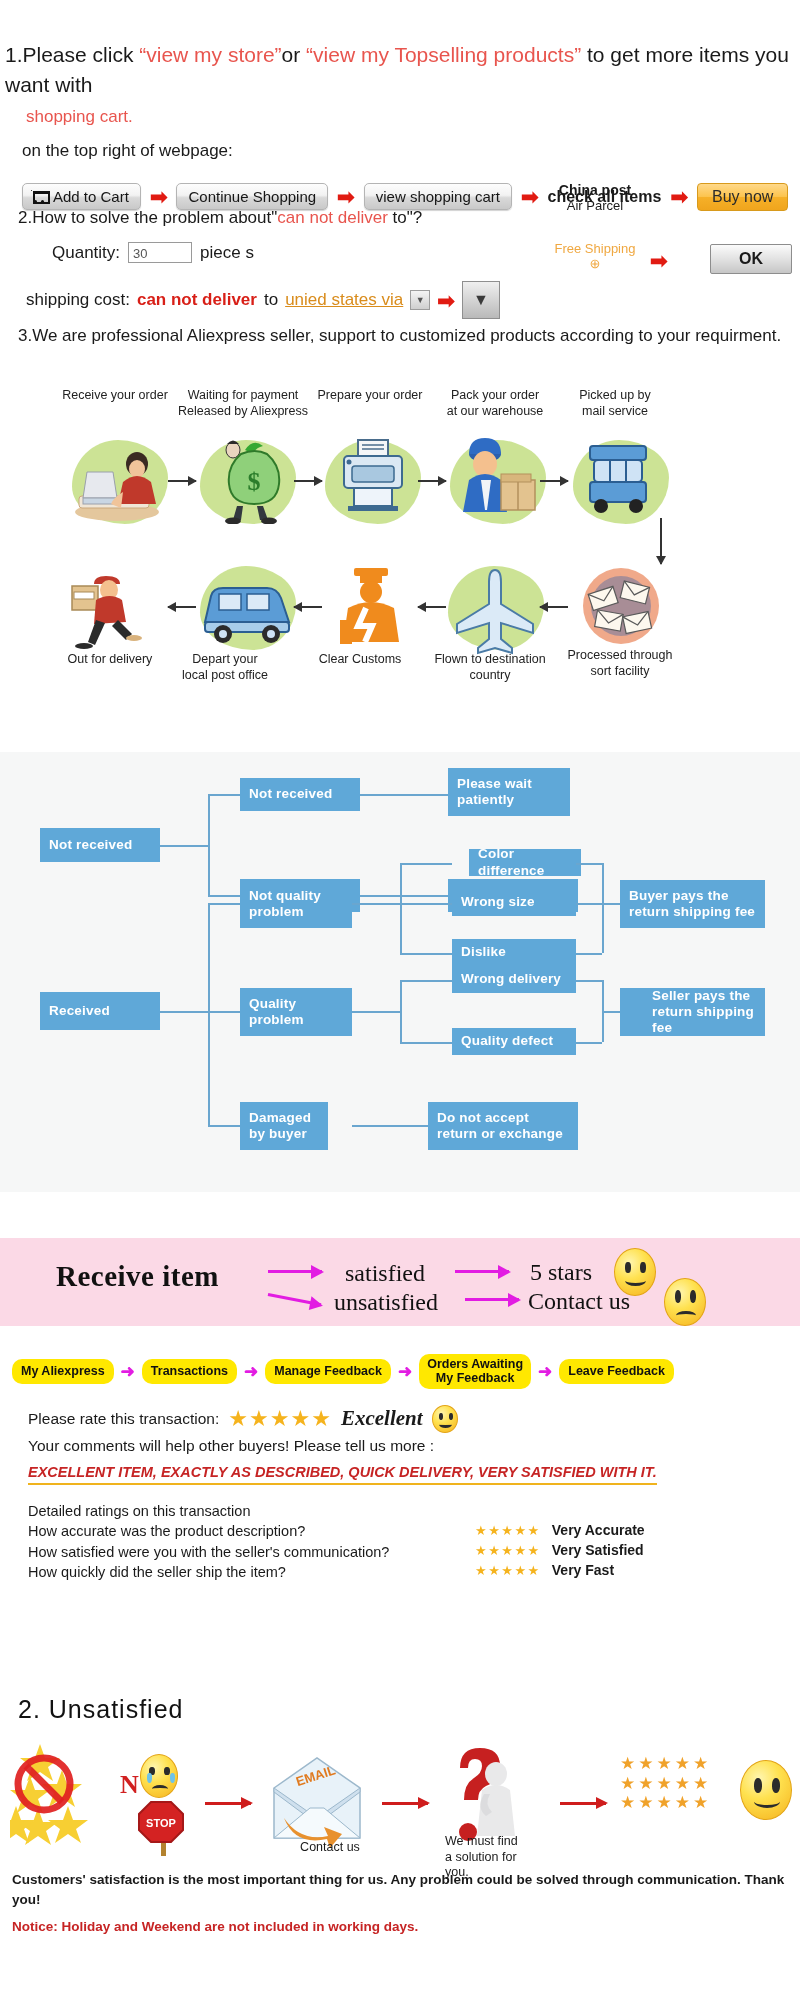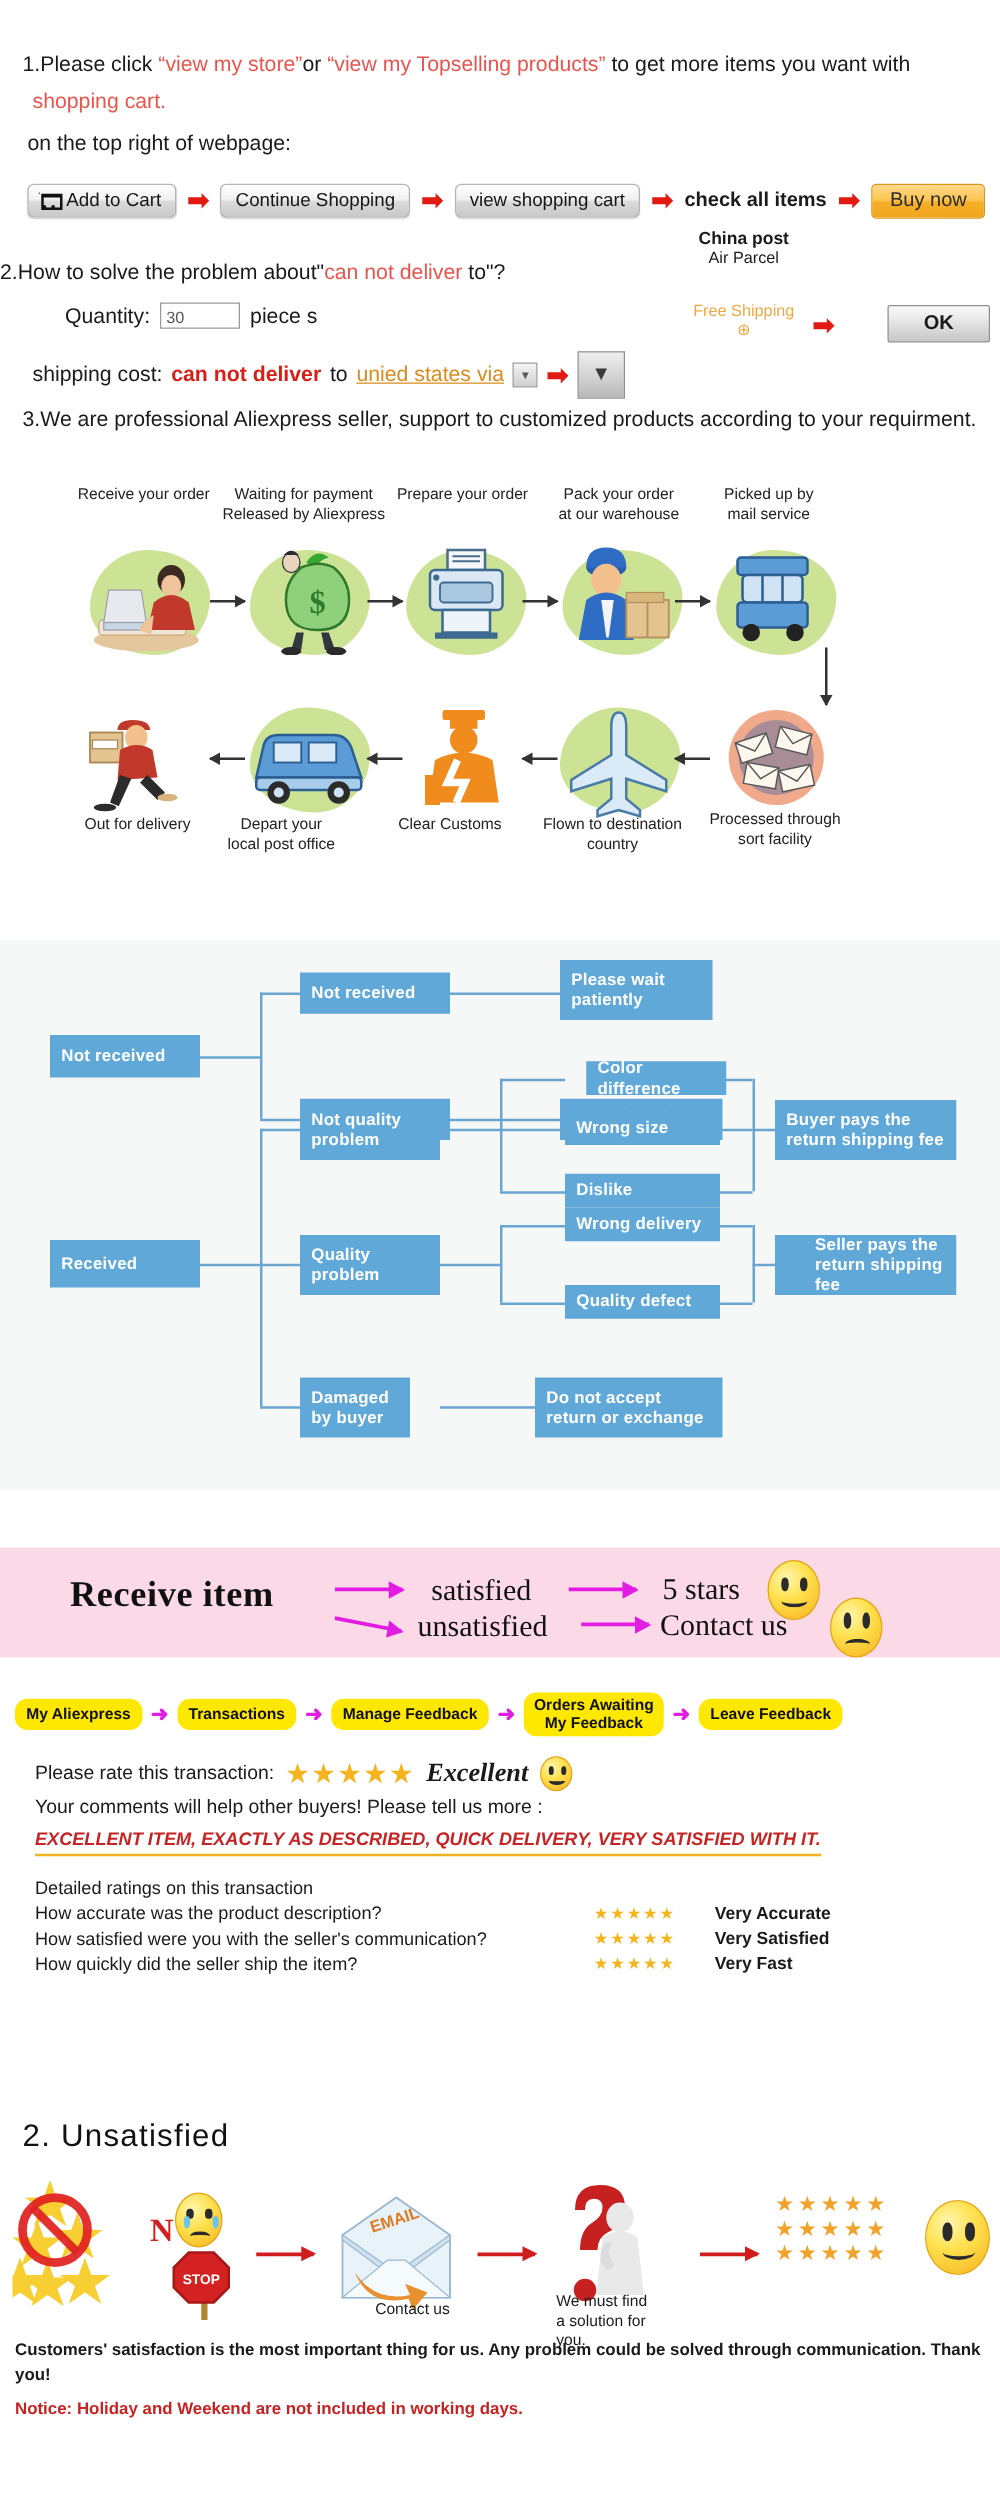--- a/index.html
+++ b/index.html
@@ -12,21 +12,21 @@
     position:relative;
     overflow:hidden;
   }
 
   
   .red { color:#e8554e; }
   .strongred { color:#d81f17; font-weight:bold; }
 
   
   #sec1 { position:absolute; left:0; top:40px; width:800px; }
-  .line1 { font-size:17px; line-height:1.45; padding-left:18px; }
+  .line1 { font-size:21px; line-height:1.45; padding-left:5px; }
   .line2 { font-size:17px; padding-left:26px; margin-top:6px; color:#e8554e; }
   .line3 { font-size:17px; padding-left:22px; margin-top:14px; }
 
   .btnrow {
     display:flex; align-items:center; gap:9px;
     padding-left:22px; margin-top:22px;
   }
   .gbtn {
     background:linear-gradient(to bottom,#fdfdfd 0%,#f2f2f2 45%,#d9d9d9 55%,#c9c9c9 100%);
     border:1px solid #b4b4b4;
@@ -56,21 +56,21 @@
     border:2px solid #111; border-top:3px solid #111;
   }
   .cart-ico:after {
     content:""; position:absolute; left:4px; top:11px; width:3px; height:3px;
     border-radius:50%; background:#111;
     box-shadow:7px 0 0 #111, -4px -11px 0 -1px #111;
   }
 
   
   #sec2 { position:absolute; left:0; top:208px; width:800px; }
-  .s2title { font-size:17px; }
+  .s2title { font-size:17px; padding-left:18px; }
   .qtyrow { display:flex; align-items:center; gap:8px; padding-left:52px; margin-top:14px; font-size:17px; }
   .qtybox {
     width:64px; height:21px; border:1px solid #9a9a9a; background:#fff;
     font-size:13px; color:#555; padding:1px 4px; line-height:19px;
   }
   .shiprow { display:flex; align-items:center; gap:7px; padding-left:26px; margin-top:18px; font-size:17px; }
   .orangelink { color:#d98c1c; text-decoration:underline; }
   .smallsel {
     width:20px; height:20px;
     background:linear-gradient(to bottom,#f4f4f4,#cfcfcf);
@@ -192,21 +192,21 @@
   .redcomment {
     margin-left:28px; margin-top:9px; margin-right:40px;
     color:#c62424; font-style:italic; font-weight:bold; font-size:14.5px;
     border-bottom:2px solid #f0b31d; display:inline-block; padding-bottom:3px;
   }
   .ratings-block { margin-top:16px; padding-left:28px; font-size:14.5px; position:relative; }
   .ratings-block .q { line-height:1.42; }
   .dr-rows { position:absolute; left:475px; top:20px; }
   .dr-row { display:flex; align-items:center; gap:11px; line-height:1.42; height:20px; }
   .stars-sm { color:#f5b31d; font-size:13px; letter-spacing:1.5px; }
-  .dr-label { font-weight:bold; font-size:14px;margin-left:20px; }
+  .dr-label { font-weight:bold; font-size:14px; }
 
   
   #unsat { position:absolute; left:0; top:1695px; width:800px; }
   .u-icons { position:relative; height:130px; margin-top:10px; }
   .u-cap { font-size:12.5px; line-height:1.25; position:absolute; }
   .redarrow2 { position:absolute; height:2.5px; background:#cf1d1d; }
   .redarrow2:after {
     content:""; position:absolute; right:-2px; top:-5px;
     border-left:12px solid #cf1d1d; border-top:6px solid transparent; border-bottom:6px solid transparent;
   }

